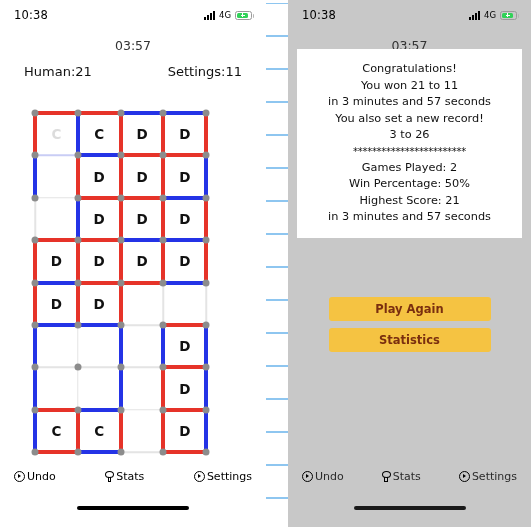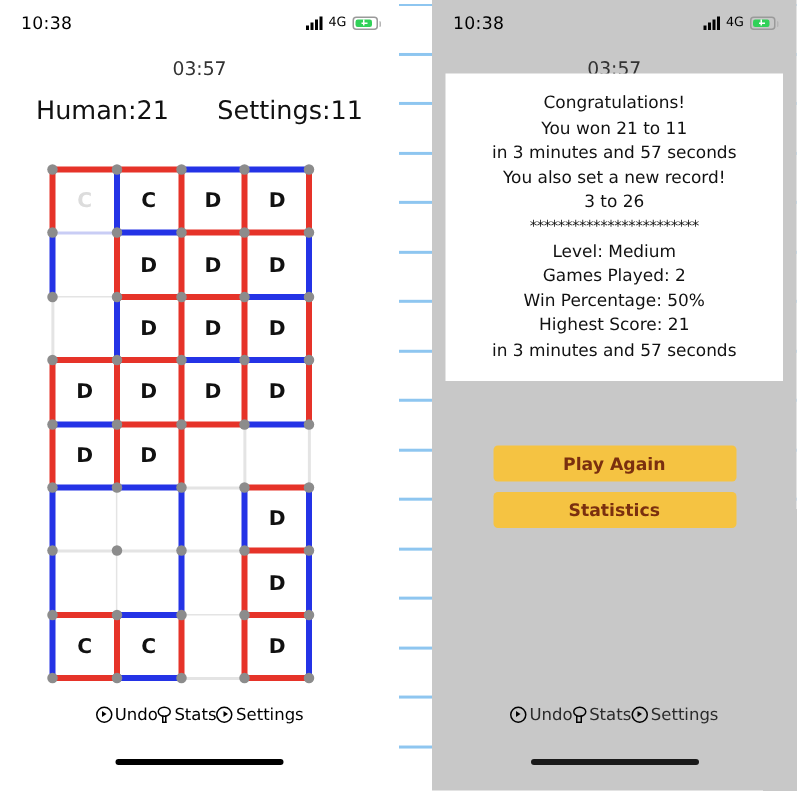--- a/index.html
+++ b/index.html
@@ -43,35 +43,35 @@
   .net{font-size:8.5px;color:#000;margin:0 1px;}
   .batt{position:relative;width:17px;height:9px;border:1px solid #9a9a9a;border-radius:2.5px;box-sizing:border-box;}
   .batt::after{content:"";position:absolute;right:-3px;top:2.5px;width:1.5px;height:4px;background:#b5b5b5;border-radius:0 1px 1px 0;}
   .batt b{position:absolute;left:1px;top:1px;bottom:1px;width:11px;background:#31d158;border-radius:1.5px;display:block;}
   .batt s{position:absolute;left:4.5px;top:1.5px;width:4px;height:4px;text-decoration:none;}
   .batt s::before{content:"";position:absolute;left:1.5px;top:0;width:1px;height:4px;background:#fff;}
   .batt s::after{content:"";position:absolute;left:0;top:1.5px;width:4px;height:1px;background:#fff;}
 
   
   .timer{position:absolute;top:38px;left:0;right:0;text-align:center;font-size:12.5px;color:#333;}
-  .scores{position:absolute;top:64px;left:0;right:0;display:flex;justify-content:space-between;padding:0 24px;box-sizing:border-box;font-size:17px;color:#111;}
+  .scores{position:absolute;top:64px;left:0;right:0;display:flex;justify-content:space-between;padding:0 24px;box-sizing:border-box;font-size:13px;color:#111;}
 
   
   .board{position:absolute;}
   #board-left{left:31px;top:109px;width:182px;height:343px;}
   .dot{position:absolute;width:7px;height:7px;border-radius:50%;background:#8c8c8c;transform:translate(-50%,-50%);}
   .edge{position:absolute;border-radius:2px;}
   .edge.h{height:4px;transform:translateY(-50%);}
   .edge.v{width:4px;transform:translateX(-50%);}
   .cell{position:absolute;transform:translate(-50%,-50%);font-size:13.5px;
         font-family:"DejaVu Sans","Liberation Sans",sans-serif;font-weight:600;color:#111;
         display:flex;align-items:center;justify-content:center;}
 
   
-  .toolbar{position:absolute;bottom:44px;left:0;right:0;display:flex;justify-content:center;padding:0 14px;box-sizing:border-box;}
+  .toolbar{position:absolute;bottom:44px;left:0;right:0;display:flex;justify-content:space-between;padding:0 14px;box-sizing:border-box;}
   .tb-item{display:flex;align-items:center;gap:2px;font-size:11px;color:#000;}
   #phone-right .tb-item{color:#2b2b2b;}
   .tb-ico{width:12px;height:12px;display:inline-block;position:relative;}
   .ring{border:1.4px solid currentColor;border-radius:50%;width:11px;height:11px;box-sizing:border-box;position:relative;color:#000;}
   .ring::after{content:"";position:absolute;left:3.2px;top:2.3px;border-left:3.6px solid currentColor;border-top:2.6px solid transparent;border-bottom:2.6px solid transparent;}
   .stats-ico{width:9px;height:11px;position:relative;}
   .stats-ico::before{content:"";position:absolute;left:0;top:0;width:9px;height:7px;border:1.4px solid #000;border-radius:50%;box-sizing:border-box;}
   .stats-ico::after{content:"";position:absolute;left:2.6px;top:6px;width:3.4px;height:5px;border:1.4px solid #000;border-top:none;box-sizing:border-box;}
   .homebar{position:absolute;bottom:17px;left:50%;transform:translateX(-50%);width:112px;height:4px;background:#000;border-radius:3px;}
   #phone-right .homebar{background:#1a1a1a;}
@@ -308,21 +308,20 @@
 
     <div class="timer">03:57</div>
 
     <div id="dialog">
         <div class="line">Congratulations!</div>
         <div class="line">You won 21 to 11</div>
         <div class="line">in 3 minutes and 57 seconds</div>
         <div class="line">You also set a new record!</div>
         <div class="line">3 to 26</div>
         <div class="stars">************************</div>
-        <div class="line">Level: Medium</div>
         <div class="line">Games Played: 2</div>
         <div class="line">Win Percentage: 50%</div>
         <div class="line">Highest Score: 21</div>
         <div class="line">in 3 minutes and 57 seconds</div>
       </div>
 
     <div class="dlg-btn" id="btn-play">Play Again</div>
     <div class="dlg-btn" id="btn-stats">Statistics</div>
 
     <div class="toolbar">

